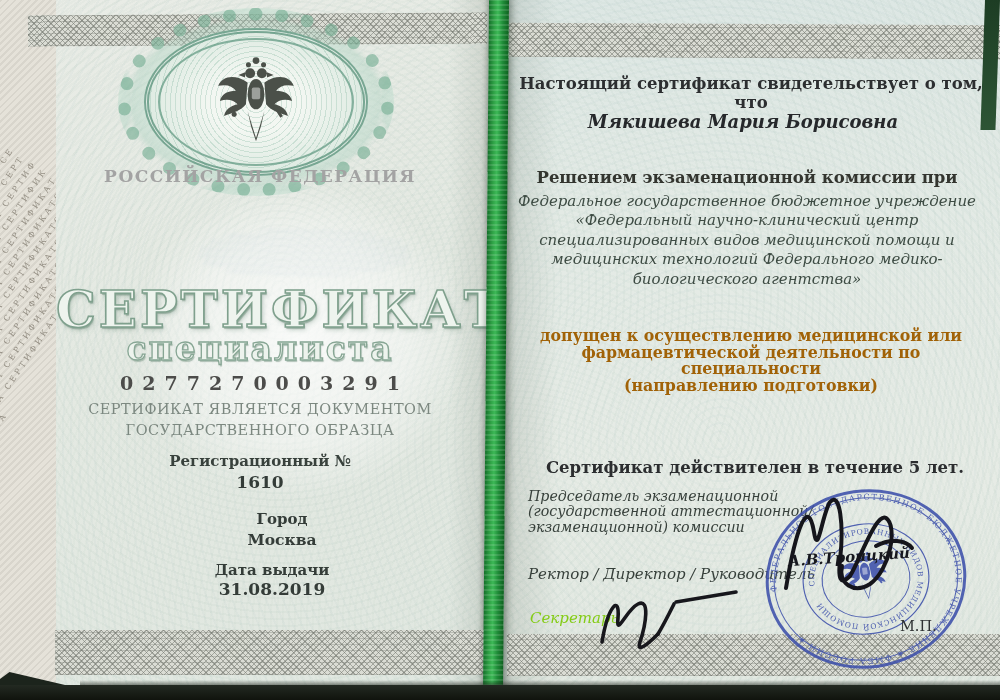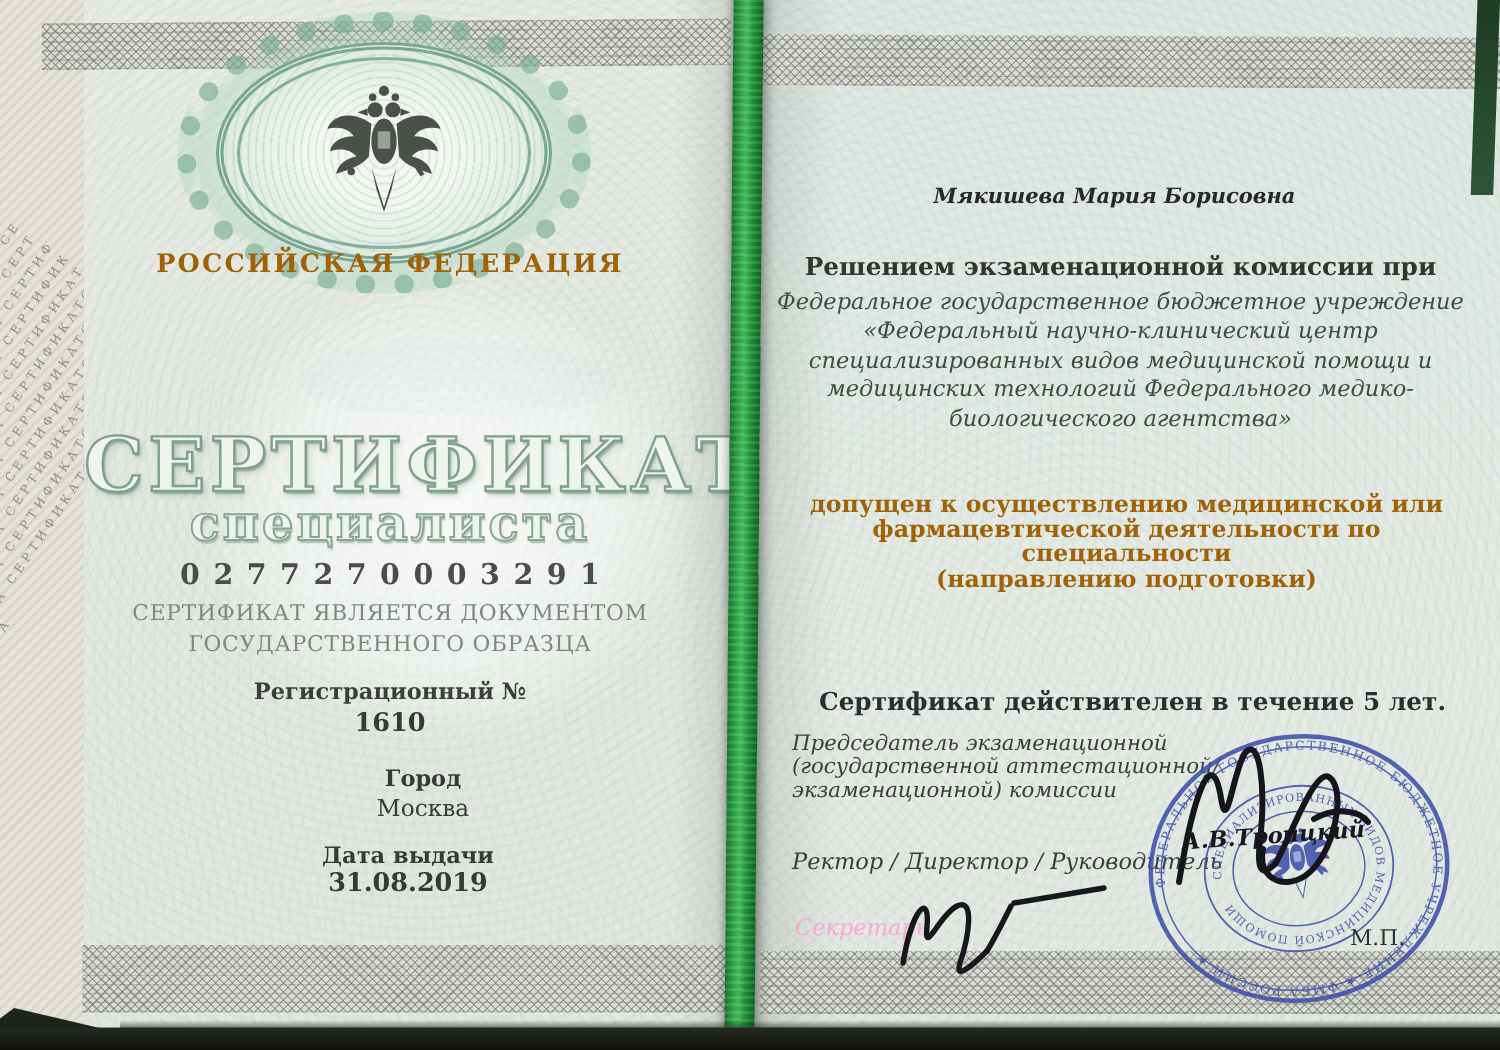--- a/index.html
+++ b/index.html
@@ -66,54 +66,54 @@
     border:5px double rgba(95,150,128,.8);
     background:
      repeating-radial-gradient(circle at 50% 50%,rgba(110,170,145,.25) 0 1px,transparent 1px 5px),
      radial-gradient(ellipse at center,#f3f7f2 30%,#ddeae1 75%,#cfe2d6 100%);}
   .rosette .r3{position:absolute;inset:30px 40px;border-radius:50%;
     border:2px solid rgba(100,155,132,.75);}
   .rosette .eagle-wrap{position:absolute;left:50%;top:50%;transform:translate(-50%,-52%);
     width:84px;height:96px;color:#4b5049;}
   
   .lp-text{position:absolute;text-align:center;color:#3d4642;}
-  .country{left:80px;top:166px;width:360px;font-weight:bold;font-size:17px;letter-spacing:1.5px;color:#a16207;z-index:6;}
+  .country{left:80px;top:166px;width:360px;font-weight:bold;font-size:17px;letter-spacing:1.5px;color:#a3a3a3;z-index:6;}
   .watermark{position:absolute;left:130px;top:180px;width:340px;height:320px;border-radius:50%;
     background:radial-gradient(ellipse at center,rgba(255,255,255,.8) 0%,rgba(255,255,255,.45) 45%,transparent 70%);z-index:2;}
   .ghost-imprint{position:absolute;left:200px;top:228px;width:210px;height:48px;z-index:3;opacity:.3;filter:blur(2px);
     background:repeating-linear-gradient(2deg,transparent 0 5px,rgba(150,175,200,.55) 5px 7px);
     border-radius:50% 50% 40% 40%;}
   .title-main{left:56px;top:280px;width:424px;font-size:50px;font-weight:bold;letter-spacing:3px;z-index:6;
     color:#eef4ee;-webkit-text-stroke:1.6px #7fa08d;
     text-shadow:1px 2px 1px rgba(110,140,122,.55),2px 3px 4px rgba(110,140,122,.35);}
   .title-sub{left:48px;top:329px;width:424px;font-size:33px;font-weight:bold;letter-spacing:2px;z-index:6;
     color:#edf3ed;-webkit-text-stroke:1.3px #87a694;
     text-shadow:1px 2px 1px rgba(110,140,122,.5);}
   .blank-number{left:48px;top:372px;width:424px;font-size:19px;font-weight:bold;letter-spacing:9px;color:#4c4c4a;z-index:6;text-indent:9px;}
   .statement1{left:48px;top:401px;width:424px;font-size:14.5px;letter-spacing:.5px;color:#7c8880;z-index:6;}
   .statement2{left:48px;top:422px;width:424px;font-size:14.5px;letter-spacing:.5px;color:#7c8880;z-index:6;text-align:center;}
   .reg-label{left:48px;top:452px;width:424px;font-size:15px;font-weight:bold;color:#38413c;z-index:6;}
   .reg-number{left:48px;top:472px;width:424px;font-size:17px;font-weight:bold;color:#343c38;z-index:6;}
   .city-label{left:70px;top:510px;width:424px;font-size:15px;font-weight:bold;color:#343c38;z-index:6;}
-  .city-value{left:70px;top:530px;width:424px;font-size:15.5px;font-weight:normal;color:#343c38;z-index:6;}
+  .city-value{left:70px;top:530px;width:424px;font-size:15.5px;font-weight:bold;color:#343c38;z-index:6;}
   .date-label{left:60px;top:561px;width:424px;font-size:15px;font-weight:bold;color:#343c38;z-index:6;}
   .date-value{left:60px;top:579px;width:424px;font-size:17px;font-weight:bold;color:#343c38;z-index:6;}
   
   .rp-text{position:absolute;text-align:center;color:#2c2e30;z-index:6;}
   .intro{left:512px;top:74px;width:478px;font-size:16.5px;font-weight:600;}
-  .holder{left:512px;top:111px;width:462px;font-size:14px;font-weight:bold;font-style:italic;color:#26282b;margin-top:12px;}
+  .holder{left:512px;top:111px;width:462px;font-size:18px;font-weight:bold;font-style:italic;color:#26282b;}
   .decision{left:512px;top:168px;width:470px;font-size:16.5px;font-weight:600;color:#33352f;text-align:center;}
   .institution{left:512px;top:192px;width:470px;font-size:15px;font-style:italic;line-height:19.4px;color:#3d4b43;}
   .protocol{left:512px;top:294px;width:474px;font-size:16px;font-style:italic;font-weight:600;color:#303430;}
   .admission{left:512px;top:328px;width:478px;font-size:15.8px;font-weight:600;line-height:16.5px;color:#a16207;}
   .specialty{left:512px;top:379px;width:476px;font-size:16.5px;font-weight:bold;font-style:italic;line-height:21px;color:#26282b;}
   .validity{left:520px;top:458px;width:470px;font-size:16.5px;font-weight:600;color:#2b2d2f;}
   .chairman{left:528px;top:489px;width:300px;text-align:left;font-size:14.2px;font-style:italic;line-height:15.4px;color:#37403b;}
   .rector{left:528px;top:565px;width:300px;text-align:left;font-size:15px;font-style:italic;color:#363f3a;}
-  .secretary{left:530px;top:609px;width:200px;text-align:left;font-size:15px;font-style:italic;color:#f9a8d4;}
+  .secretary{left:530px;top:609px;width:200px;text-align:left;font-size:15px;font-style:italic;color:#84cc16;}
   .signer-name{left:788px;top:546px;width:180px;font-size:15px;font-weight:bold;font-style:italic;color:#17181e;
     transform:rotate(-4deg);z-index:22;text-align:left;}
   .mp{left:900px;top:618px;width:60px;font-size:14.5px;color:#2e3132;z-index:22;text-align:left;}
   
   .stamp{position:absolute;left:762px;top:486px;width:208px;height:186px;z-index:20;
     transform:rotate(-8deg);opacity:.88;}
   .sig{position:absolute;z-index:25;}
   .sig-chairman{left:778px;top:486px;width:140px;height:118px;}
   .sig-secretary{left:588px;top:580px;width:160px;height:78px;}
   .hidden-defs{position:absolute;width:0;height:0;overflow:hidden;}
@@ -180,20 +180,21 @@
   <div class="lp-text blank-number">0277270003291</div>
   <div class="lp-text statement1">СЕРТИФИКАТ ЯВЛЯЕТСЯ ДОКУМЕНТОМ</div>
   <div class="lp-text statement2">ГОСУДАРСТВЕННОГО ОБРАЗЦА</div>
   <div class="lp-text reg-label">Регистрационный №</div>
   <div class="lp-text reg-number">1610</div>
   <div class="lp-text city-label">Город</div>
   <div class="lp-text city-value">Москва</div>
   <div class="lp-text date-label">Дата выдачи</div>
   <div class="lp-text date-value">31.08.2019</div>
 
+  <div class="rp-text intro">Настоящий сертификат свидетельствует о том, что</div>
   <div class="rp-text holder">Мякишева Мария Борисовна</div>
   <div class="rp-text decision">Решением экзаменационной комиссии при</div>
 
   <div class="rp-text institution">
     <div>Федеральное государственное бюджетное учреждение</div>
     <div>«Федеральный научно-клинический центр</div>
     <div>специализированных видов медицинской помощи и</div>
     <div>медицинских технологий Федерального медико-</div>
     <div>биологического агентства»</div>
   </div>

